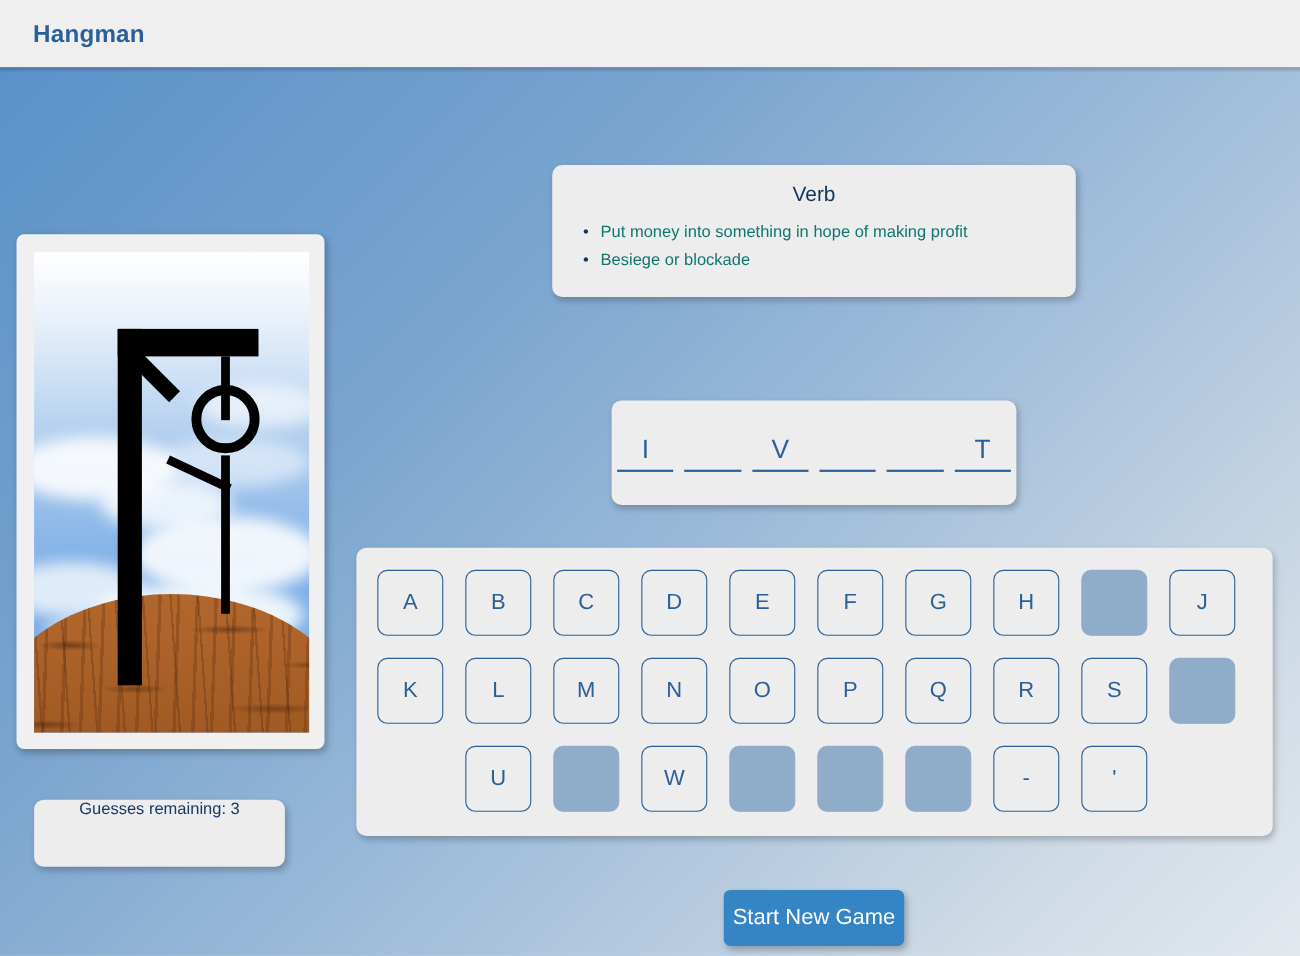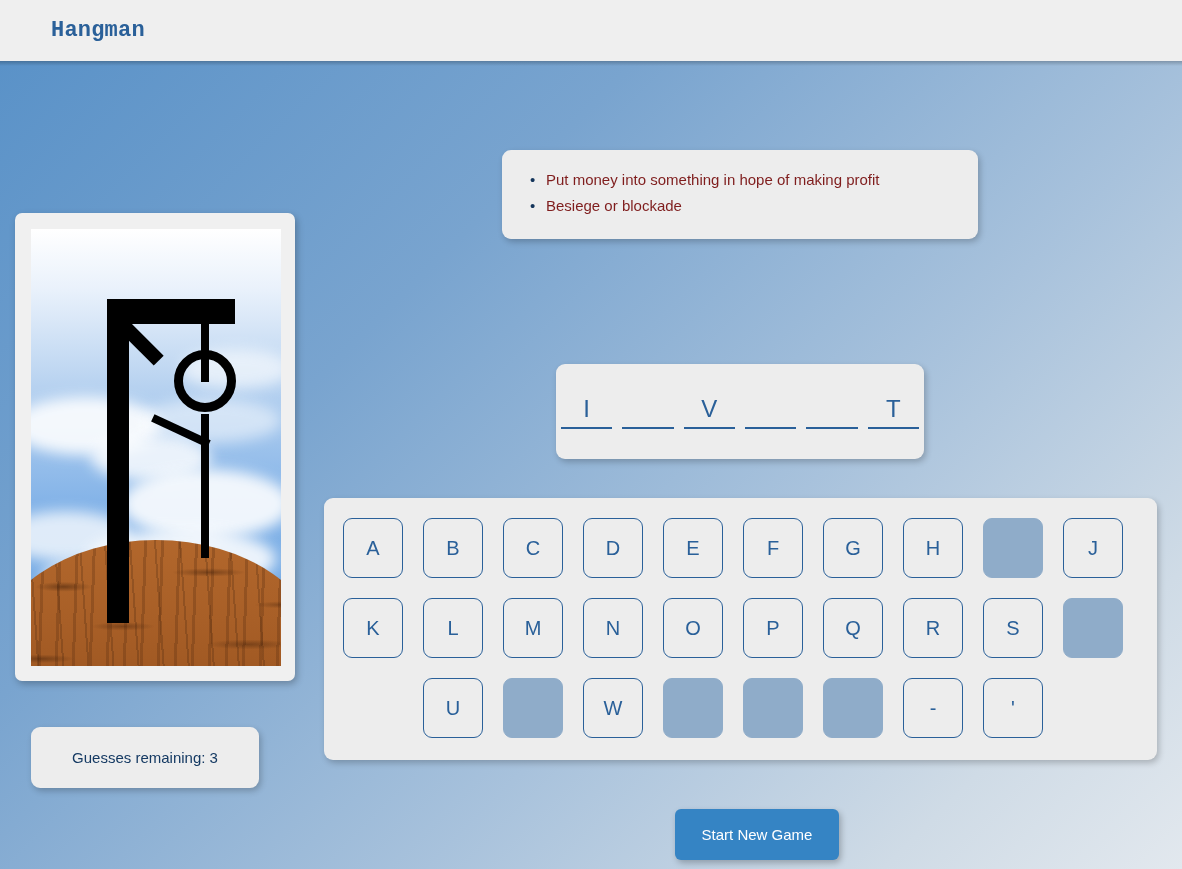--- a/index.html
+++ b/index.html
@@ -14,24 +14,23 @@
   body {
     background: #ececec;
   }
 
   
   .app-header {
     height: 61px;
     background: #efefef;
     display: flex;
     align-items: center;
-    padding-left: 51px;
+    padding-left: 30px;
     position: relative;
     z-index: 5;
-    font-family: Liberation Mono, monospace;
   }
   .app-title {
     font-size: 22px;
     font-weight: bold;
     color: #2a6099;
     letter-spacing: 0.2px;
   }
 
   
   .stage {
@@ -141,21 +140,20 @@
                transform: rotate(25deg); transform-origin: right center; }
 
   
   .guesses-card {
     position: absolute;
     left: 31px;
     top: 666px;
     width: 228px;
     height: 61px;
     display: flex;
-    align-items: center;
     justify-content: center;
     font-size: 15px;
     color: #153a63;
   }
 
   
   .clue-card {
     position: absolute;
     left: 502px;
     top: 89px;
@@ -168,21 +166,21 @@
     color: #14355b;
     margin-bottom: 9px;
   }
   .clue-list {
     list-style: none;
     padding-left: 24px;
   }
   .clue-list li {
     position: relative;
     font-size: 15px;
-    color: #7f1d1d;
+    color: #0f766e;
     line-height: 26px;
   }
   .clue-list li::before {
     content: "•";
     position: absolute;
     left: -16px;
     font-size: 15px;
     color: #14355b;
   }
 
@@ -258,25 +256,24 @@
   .newgame-btn {
     position: absolute;
     left: 658px;
     top: 748px;
     width: 164px;
     height: 51px;
     background: #3584c4;
     color: #ffffff;
     border: none;
     border-radius: 6px;
-    font-size: 15px;
+    font-size: 20px;
     font-family: "Liberation Sans", sans-serif;
     cursor: pointer;
     box-shadow: 2px 3px 6px rgba(0,0,0,0.25);
-    margin-left: 17px;
   }
 </style>
 </head>
 <body>
 
 <div class="app-header">
   <span class="app-title">Hangman</span>
 </div>
 
 <div class="stage">
@@ -300,20 +297,21 @@
       <div class="blk body"></div>
       <div class="blk arm-left"></div>
     </div>
   </div>
 
   <div class="card guesses-card">
     <span>Guesses remaining: 3</span>
   </div>
 
   <div class="card clue-card">
+    <div class="clue-title">Verb</div>
     <ul class="clue-list">
       <li>Put money into something in hope of making profit</li>
       <li>Besiege or blockade</li>
     </ul>
   </div>
 
   <div class="card word-card" id="word-card">
       <div class="slot">I</div>
       <div class="slot blank">&nbsp;</div>
       <div class="slot">V</div>

